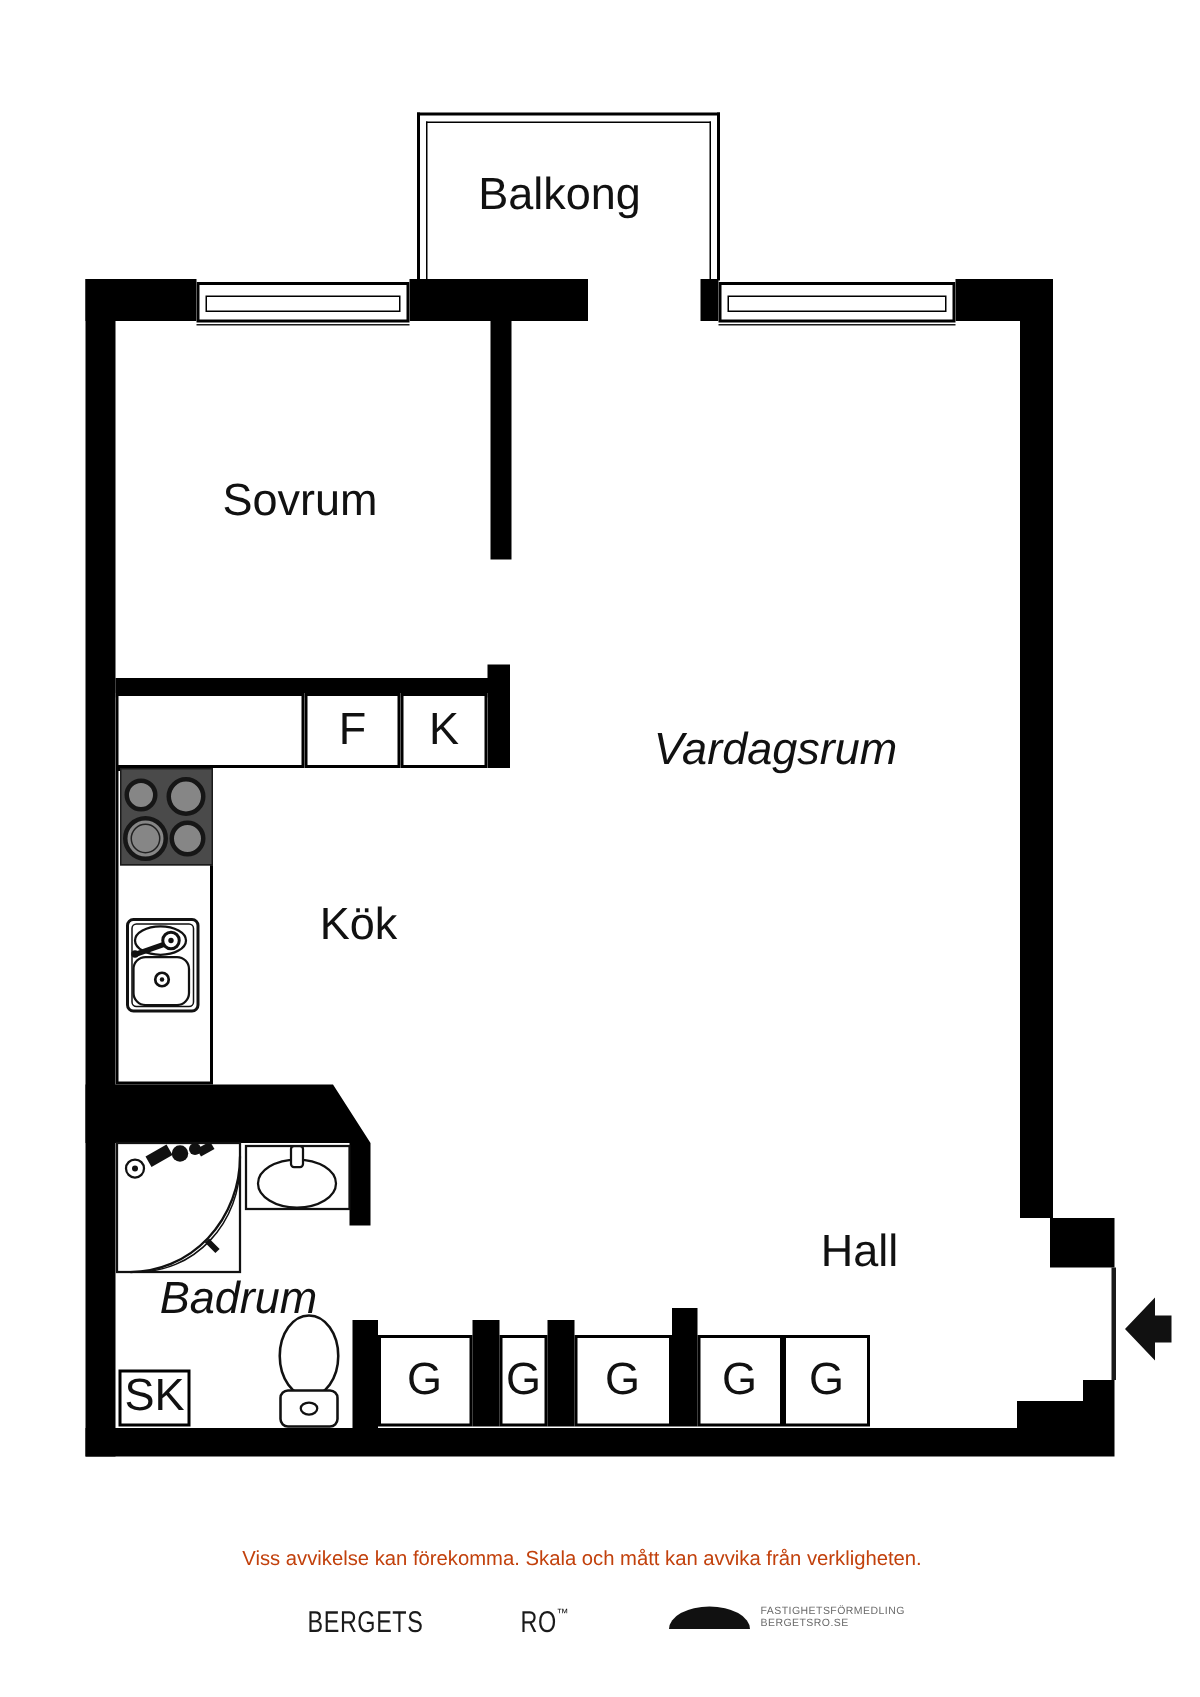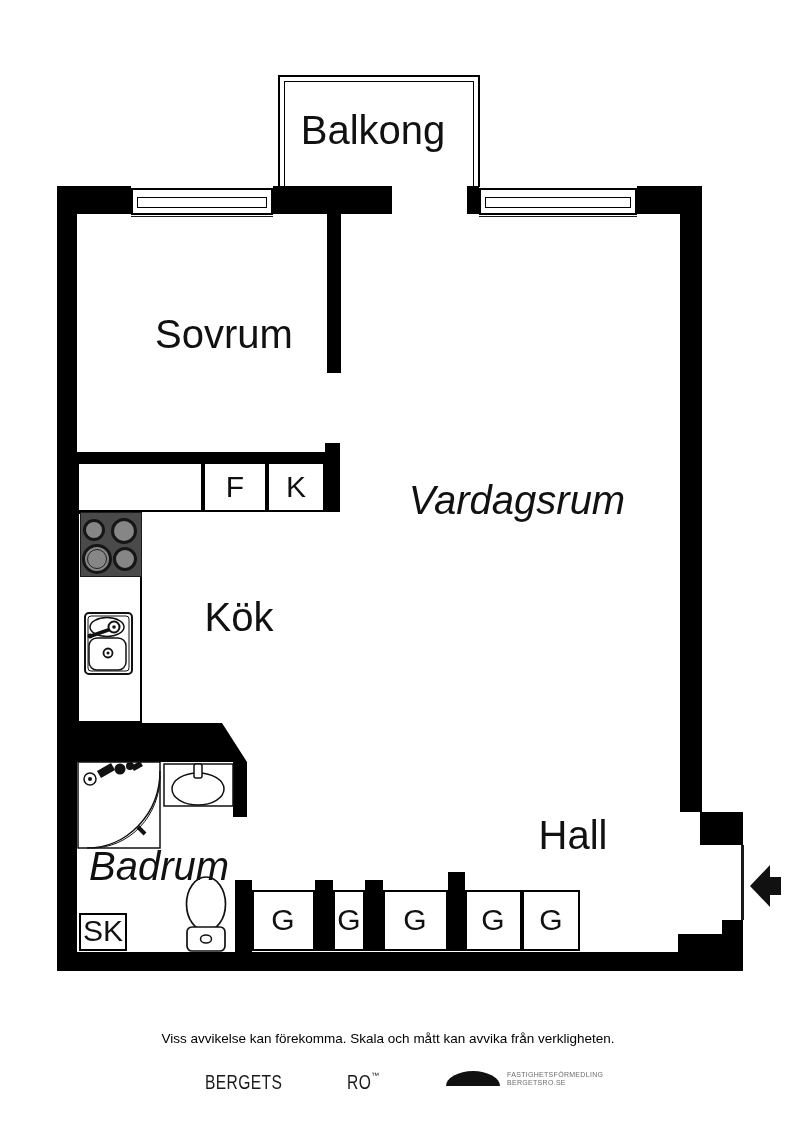--- a/index.html
+++ b/index.html
@@ -9,32 +9,32 @@
   }
   .wall{position:absolute;background:#000000;}
   .thinline{position:absolute;background:#1a1a1a;}
   .box{position:absolute;background:#ffffff;border:2px solid #000;box-sizing:border-box;}
   .window{position:absolute;background:#ffffff;border:2px solid #000;box-sizing:border-box;}
   .sash{position:absolute;background:#ffffff;border:1.5px solid #000;box-sizing:border-box;}
   .balcony-outer{position:absolute;left:278px;top:75px;width:202px;height:112px;
     border:2px solid #000;border-bottom:none;box-sizing:border-box;background:#fff;}
   .balcony-inner{position:absolute;left:4px;top:4px;right:4px;bottom:0;
     border:1px solid #000;border-bottom:none;box-sizing:border-box;}
-  .room-label{position:absolute;transform:translate(-50%,-50%);font-size:40px;
+  .room-label{position:absolute;transform:translate(-50%,-50%);font-size:30px;
     white-space:nowrap;color:#111;}
   .closet-label{position:absolute;transform:translate(-50%,-50%);font-size:30px;color:#111;}
   .stove{position:absolute;left:80px;top:512px;width:62px;height:65px;
     background:#4a4a4a;border:1px solid #1a1a1a;box-sizing:border-box;}
   .burner{position:absolute;border:3px solid #161616;border-radius:50%;
     background:#868686;box-sizing:border-box;}
   .burner .inner{position:absolute;left:2px;top:2px;right:2px;bottom:2px;
     border:1.5px solid #222;border-radius:50%;}
   .svgfx{position:absolute;left:0;top:0;pointer-events:none;}
   .footer-disclaimer{position:absolute;left:388px;top:1031px;transform:translateX(-50%);
-    font-size:13.5px;color:#000000;white-space:nowrap;}
+    font-size:13.5px;color:#c2410c;white-space:nowrap;}
   .brand-word{position:absolute;top:1070px;font-size:20px;line-height:24px;
     letter-spacing:0.5px;color:#1a1a1a;transform:scaleX(0.78);transform-origin:left top;
     white-space:nowrap;}
   .brand-tm{position:absolute;left:371px;top:1071px;font-size:8px;color:#1a1a1a;}
   .brand-icon{position:absolute;left:446px;top:1071px;width:54px;height:15px;
     background:#111;border-radius:27px 27px 0 0 / 15px 15px 0 0;}
   .brand-tagline{position:absolute;left:507px;top:1071px;font-size:7px;line-height:8px;
     letter-spacing:0.3px;color:#6b6b6b;white-space:nowrap;}
 </style>
 </head>
@@ -126,21 +126,21 @@
     <circle cx="114" cy="627" r="5.5" fill="#fff" stroke="#111" stroke-width="2"></circle>
     <circle cx="114" cy="627" r="1.8" fill="#111"></circle>
     <rect x="89" y="638" width="37" height="32" rx="8" fill="#fff" stroke="#111" stroke-width="1.5"></rect>
     <circle cx="108" cy="653" r="4.5" fill="none" stroke="#111" stroke-width="1.8"></circle>
     <circle cx="108" cy="653" r="1.5" fill="#111"></circle>
 
     <polygon points="750,886 770,865 770,877 781,877 781,895 770,895 770,907" fill="#111"></polygon>
   </svg>
 
   <div class="room-label" style="left:373px;top:130px;">Balkong</div>
-  <div class="room-label" style="left:224px;top:334px;">Sovrum</div>
+  <div class="room-label" style="left:200px;top:334px;">Sovrum</div>
   <div class="room-label" style="left:517px;top:500px;font-style:italic;">Vardagsrum</div>
   <div class="room-label" style="left:239px;top:617px;">Kök</div>
   <div class="room-label" style="left:159px;top:866px;font-style:italic;">Badrum</div>
   <div class="room-label" style="left:573px;top:835px;">Hall</div>
 
   <div class="closet-label" style="left:235px;top:487px;">F</div>
   <div class="closet-label" style="left:296px;top:487px;">K</div>
   <div class="closet-label" style="left:103px;top:931px;">SK</div>
   <div class="closet-label" style="left:283px;top:920px;">G</div>
   <div class="closet-label" style="left:349px;top:920px;">G</div>

